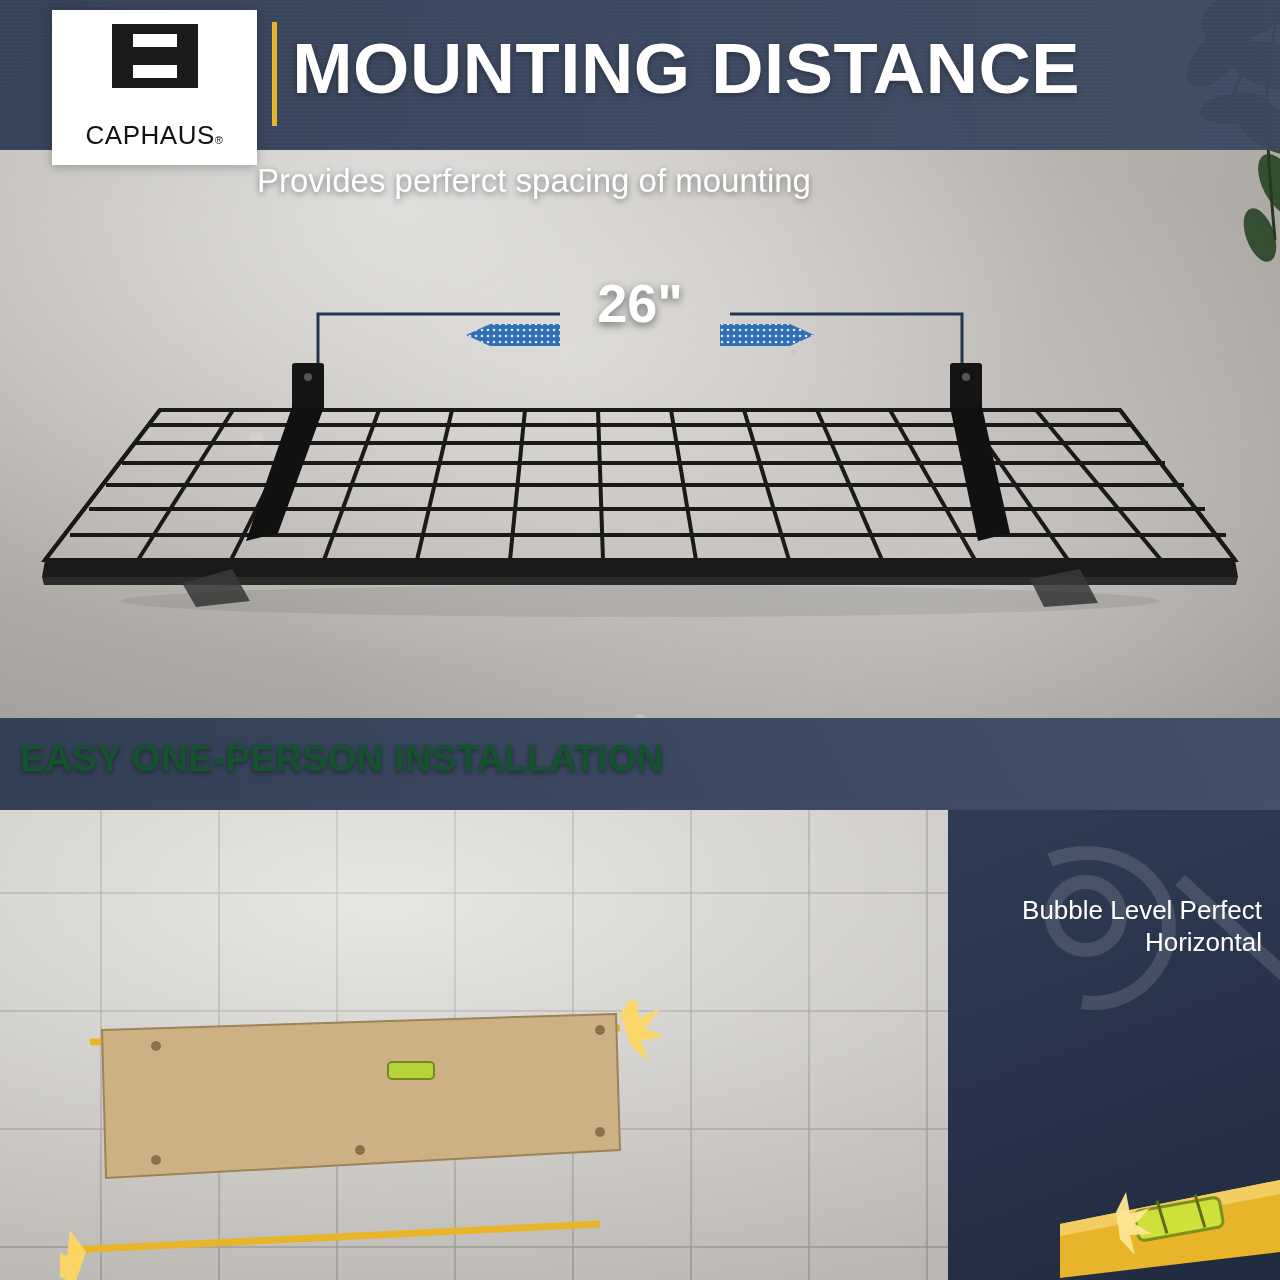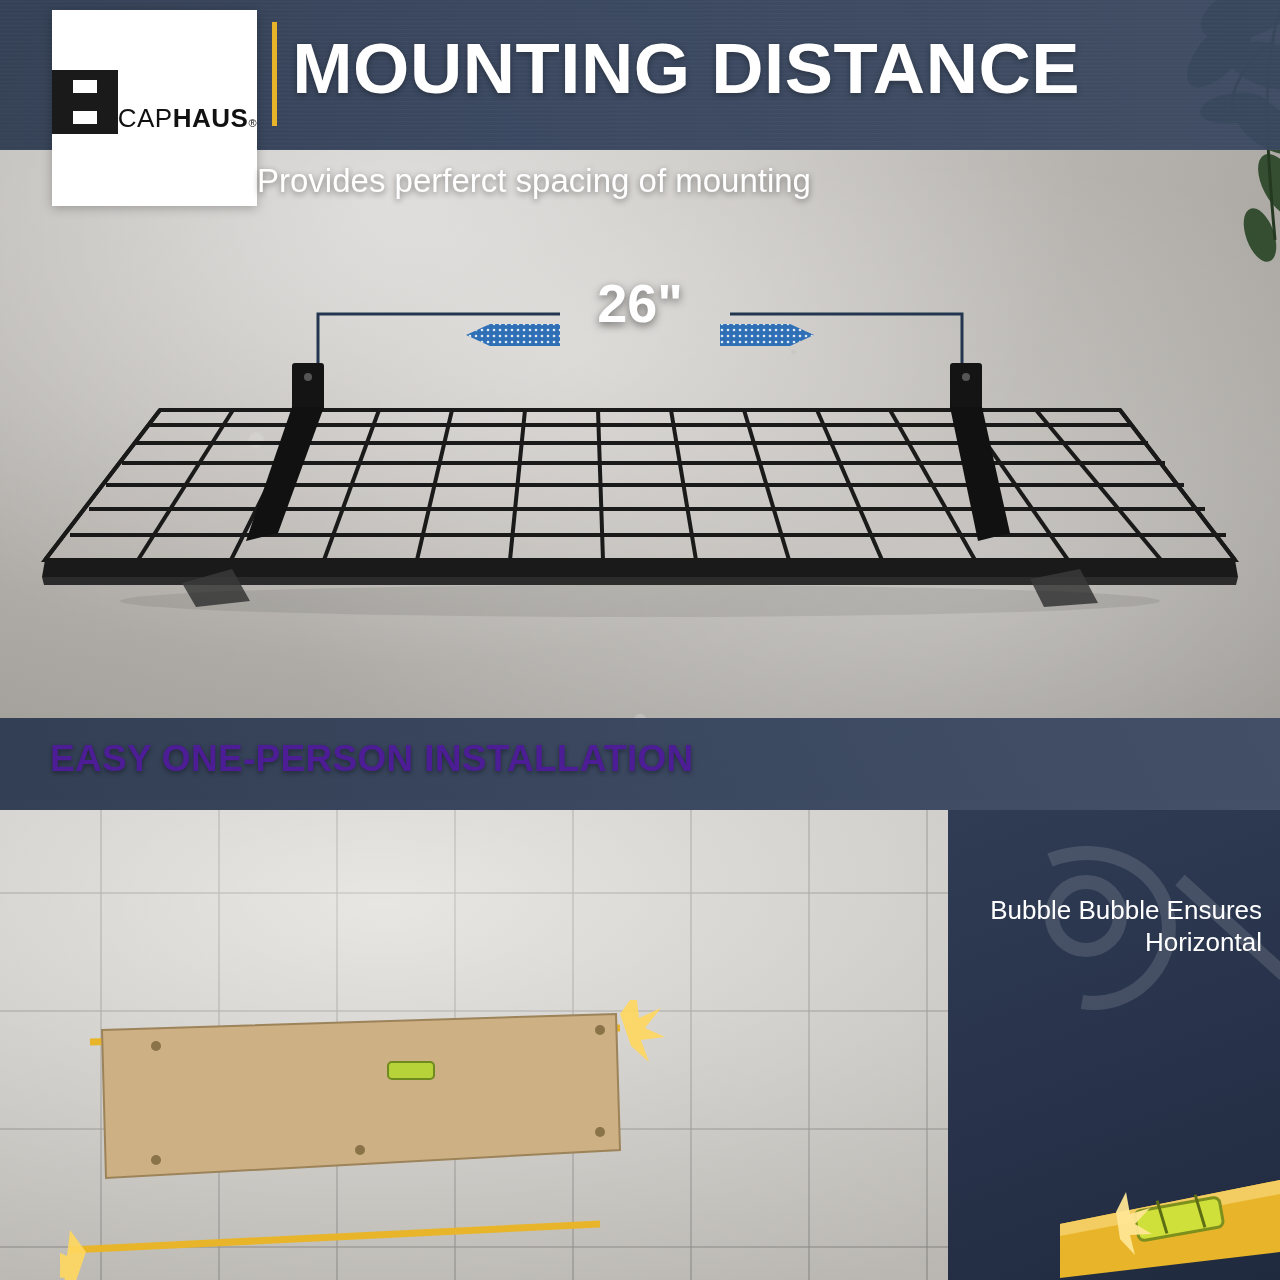--- a/index.html
+++ b/index.html
@@ -45,41 +45,41 @@
     position: absolute; left: 0; top: 0; width: 1280px; height: 150px;
     background: linear-gradient(90deg, #2d3a50 0%, #32405a 40%, #3a4860 100%);
     opacity: .94;
   }
   .header-band:after{
     content:""; position:absolute; inset:0;
     background: repeating-linear-gradient(0deg, rgba(255,255,255,0.05) 0 1px, transparent 1px 4px);
     opacity:.5;
   }
   .logo-box {
-    position: absolute; left: 52px; top: 10px; width: 205px; height: 196px;
+    position: absolute; left: 52px; top: 10px; width: 205px; height: 155px;
     background: #ffffff;
-    display: flex; align-items: center; justify-content: center;
+    display: flex; flex-direction: column; align-items: center; justify-content: center;
     box-shadow: 0 2px 10px rgba(0,0,0,.25);
   }
   .logo-mark {
     width: 86px; height: 64px; position: relative; margin-bottom: 12px;
   }
   .logo-mark .bar {
     position: absolute; background: #1a1a1a;
   }
   .logo-mark .bl { left: 0; top: 0; width: 21px; height: 64px; }
   .logo-mark .br { right: 0; top: 0; width: 21px; height: 64px; }
   .logo-mark .bm { left: 21px; top: 23px; width: 44px; height: 18px; }
   .logo-mark .nl { left: 21px; top: 0; width: 44px; height: 10px; background:#1a1a1a;}
   .logo-mark .nb { left: 21px; bottom: 0; width: 44px; height: 10px; background:#1a1a1a;}
   .logo-text {
     font-size: 26px; letter-spacing: .5px; color: #111; font-weight: 400;
     display: flex; align-items: baseline;
   }
-  .logo-text b { font-weight: 700; margin-top: 20px; }
+  .logo-text b { font-weight: 400; margin-top: 20px; }
   .logo-text sup { font-size: 11px; }
 
   .accent-rule {
     position:absolute; left: 272px; top: 22px; width: 5px; height: 104px;
     background: #e8b52a;
   }
   .main-title {
     position: absolute; left: 300px; top: 28px;
     font-size: 71px; font-weight: 700; color: #ffffff;
     letter-spacing: 0.5px; white-space: nowrap;
@@ -104,22 +104,22 @@
   .dim-svg { position: absolute; left: 0; top: 280px; }
   .shelf-svg { position: absolute; left: 0; top: 355px; }
 
   
   .mid-band {
     position:absolute; left:0; top: 718px; width:1280px; height: 92px;
     background: linear-gradient(90deg, #2d3a50 0%, #35435d 55%, #3d4b64 100%);
     opacity:.95;
   }
   .mid-band-text {
-    position:absolute; left: 50px; top: 738px;
-    font-size: 37px; font-weight: 700; color: #4c1d95; letter-spacing: .3px;
+    position:absolute; left: 20px; top: 738px;
+    font-size: 37px; font-weight: 700; color: #14532d; letter-spacing: .3px;
     text-shadow: 0 2px 5px rgba(0,0,0,.4);
   }
 
   
   .bottom-panel {
     position:absolute; left:0; top: 810px; width: 1280px; height: 470px; overflow:hidden;
     background: linear-gradient(180deg, #d7d4cf 0%, #cfccc6 100%);
   }
   .tile-grid {
     position:absolute; inset:0;
@@ -318,17 +318,17 @@
       <rect x="76" y="44" width="86" height="30" rx="6" fill="#cfe03a" stroke="#7d8f1c" stroke-width="3" transform="rotate(-10 119 59)"></rect>
       <line x1="100" y1="40" x2="104" y2="74" stroke="#5d6d13" stroke-width="3" transform="rotate(-10 102 57)"></line>
       <line x1="138" y1="34" x2="142" y2="68" stroke="#5d6d13" stroke-width="3" transform="rotate(-10 140 51)"></line>
       <g>
         <path d="M56 52 l10 -20 l4 22 l20 -6 l-15 16 l17 10 l-22 1 l5 20 l-15 -16 z" fill="#ffe694" opacity=".95"></path>
       </g>
     </svg>
   </div>
 
   <div class="right-text">
-    <div>Bubble Bubble Ensures</div>
+    <div>Bubble Level Perfect</div>
     <div>Horizontal</div>
   </div>
 
 </div>
 
 </body></html>

